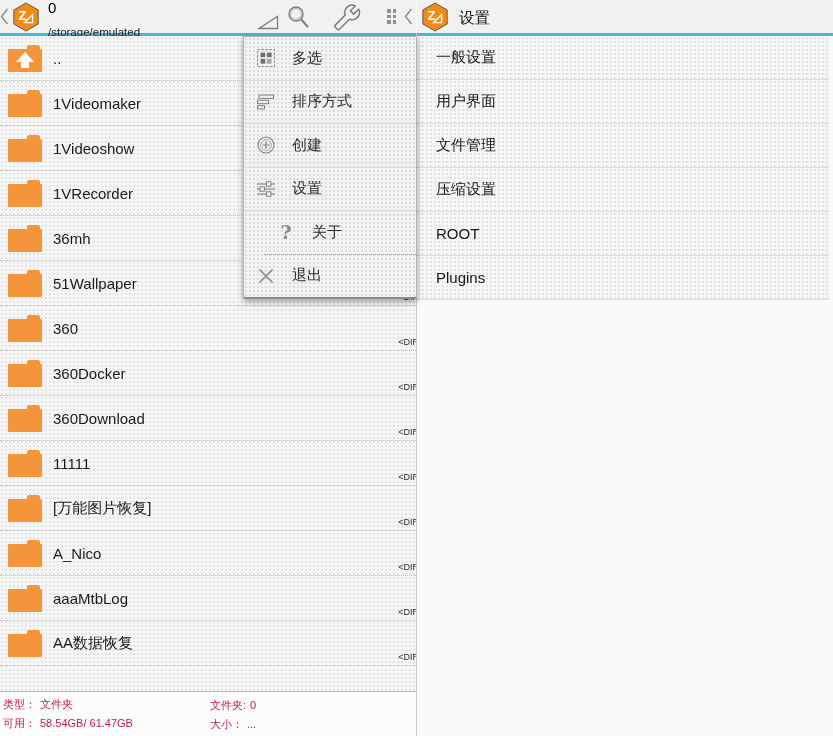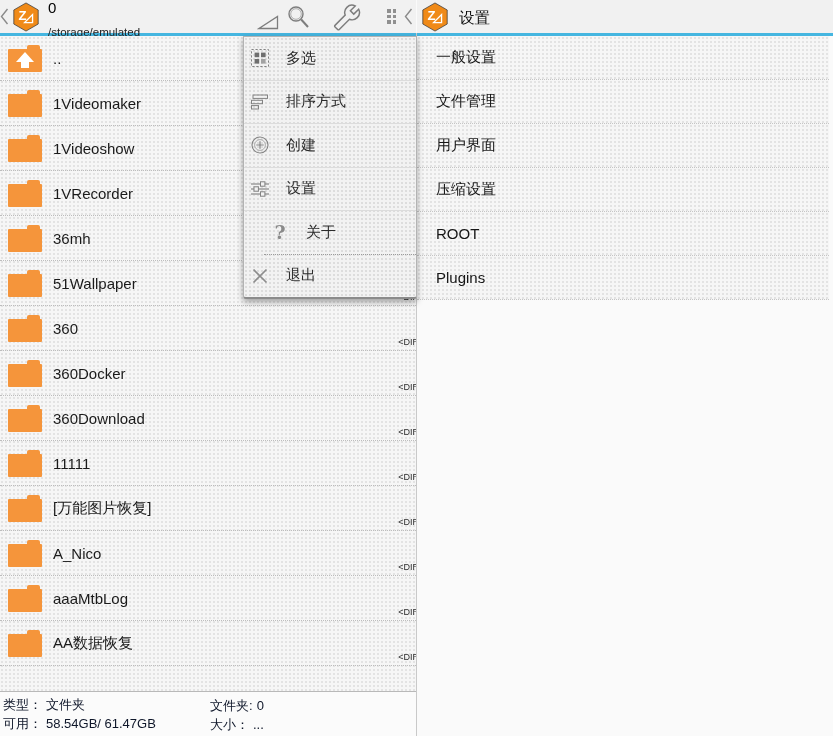--- a/index.html
+++ b/index.html
@@ -36,37 +36,37 @@
   .ficon .tab{position:absolute;right:2px;top:0;width:13px;height:7px;background:#F5953B;border-radius:2px 2px 0 0;}
   .ficon .body{position:absolute;left:0;top:4px;width:34px;height:23px;background:#F5953B;border-radius:1px;}
   .up-ic{position:absolute;left:8px;top:7px;width:18px;height:17px;z-index:2;}
   .up-ic::before{content:"";position:absolute;left:0;top:0;
     border-left:9px solid transparent;border-right:9px solid transparent;border-bottom:10px solid #fff;}
   .up-ic::after{content:"";position:absolute;left:5px;top:9px;width:8px;height:7px;background:#fff;}
   .fname{font-size:15px;color:#1a1a1a;white-space:nowrap;}
   .dir-badge{position:absolute;right:-3px;bottom:3px;font-size:9px;color:#2e2e2e;letter-spacing:0;}
   
   .status-bar{position:absolute;left:0;bottom:0;width:416px;height:44px;background:#fbfbfb;
-              border-top:1px solid #b9b9b9;font-size:13px;color:#0f172a;}
+              border-top:1px solid #b9b9b9;font-size:11px;color:#be185d;}
   .st-col1{position:absolute;left:3px;top:3px;line-height:19px;}
   .st-col2{position:absolute;left:210px;top:4px;line-height:19px;}
   .st-line{display:block;white-space:nowrap;}
   .st-line b{font-weight:400;margin-right:4px;}
   
   .settings-list{position:absolute;left:0;top:36px;width:412px;}
   .settings-row{height:43px;display:flex;align-items:center;padding-left:19px;
                 border-bottom:1px dotted #c6c6c6;font-size:15px;color:#161616;}
   
   .menu{position:absolute;left:243px;top:36px;width:172px;z-index:50;
         background-color:#f2f2f2;
         background-image:radial-gradient(rgba(170,170,170,.3) 1px,transparent 1px);
         background-size:4px 4px;
         border:1px solid #b3b3b3;border-bottom:2px solid #8b8b8b;
         border-radius:0 0 3px 3px;box-shadow:0 3px 6px rgba(0,0,0,.35);}
-  .menu-item{height:42.5px;display:flex;align-items:center;padding-left:5px;
+  .menu-item{height:42.5px;display:flex;align-items:center;padding-left:11px;
              border-bottom:1px solid #dcdcdc;font-size:15px;color:#2b2b2b;}
   .menu-item:nth-child(5){border-bottom:1px dotted #9c9c9c;margin-left:20px;}
   .menu-item:last-child{border-bottom:none;}
   .mi-icon{width:22px;height:22px;margin-right:15px;flex:none;display:flex;
            align-items:center;justify-content:center;}
   .q-glyph{font-size:19px;font-weight:bold;color:#8a8a8a;font-family:"DejaVu Serif",serif;}
   .q-glyph::before{content:"?";}
 </style>
 </head>
 <body>
@@ -249,24 +249,24 @@
       <path d="M13.5 22 L22 22 L22 13.5 Z" fill="none" stroke="#ffffff" stroke-width="1.4"></path>
     </svg>
     <span style="position:absolute;left:42px;top:8px;font-size:15.5px;font-weight:500;color:#0c0c0c;">设置</span>
   </div>
 
   <div class="settings-list textured">
     <div class="settings-row">
       <span>一般设置</span>
     </div>
     <div class="settings-row">
+      <span>用户界面</span>
+    </div>
+    <div class="settings-row">
       <span>文件管理</span>
-    </div>
-    <div class="settings-row">
-      <span>用户界面</span>
     </div>
     <div class="settings-row">
       <span>压缩设置</span>
     </div>
     <div class="settings-row">
       <span>ROOT</span>
     </div>
     <div class="settings-row">
       <span>Plugins</span>
     </div>

